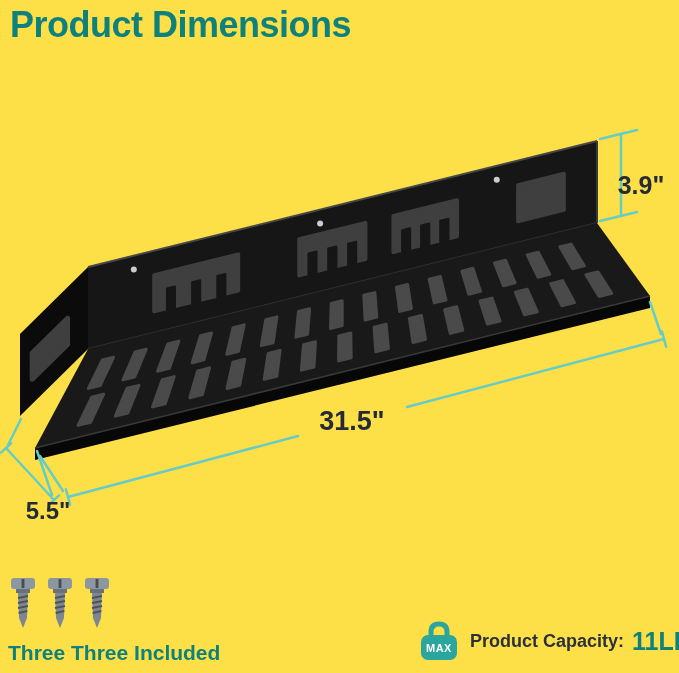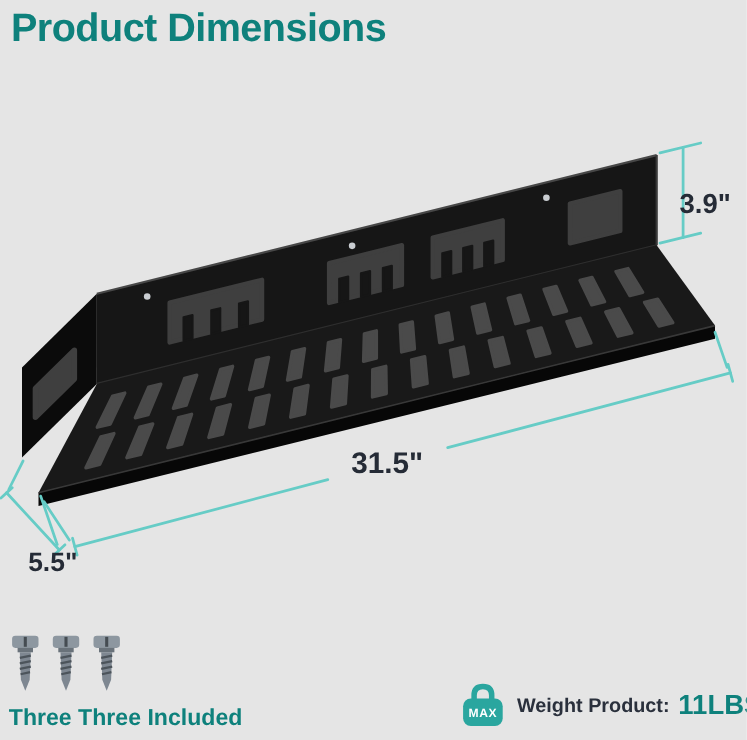--- a/index.html
+++ b/index.html
@@ -1,16 +1,16 @@
 <!DOCTYPE html>
 <html><head>
 <meta charset="utf-8">
 <style>
   html,body{margin:0;padding:0;background:#ffffff;}
-  .stage{position:relative;width:679px;height:673px;background:#e5e5e5;overflow:hidden;
+  .stage{position:relative;width:679px;height:673px;background:#fde047;overflow:hidden;
          font-family:"Liberation Sans",sans-serif;}
   .page-title{position:absolute;left:10px;top:4px;margin:0;font-size:36px;font-weight:800;
               letter-spacing:-0.5px;color:#0E817C;}
   #diagram{position:absolute;left:0;top:0;}
   svg text{font-family:"Liberation Sans",sans-serif;}
   .dim-label{fill:#252B36;font-weight:bold;}
   .footer-screws{position:absolute;left:8px;top:576px;display:flex;gap:7px;}
   .screws-label{position:absolute;left:8px;top:641px;font-size:21px;font-weight:bold;color:#0E817C;}
   .weight-row{position:absolute;left:416px;top:620px;display:flex;align-items:center;gap:8px;}
   .weight-label{font-size:18px;font-weight:600;color:#2A303C;white-space:nowrap;}
@@ -142,17 +142,17 @@
     </svg>
   </div>
   <div class="screws-label">Three Three Included</div>
 
   <div class="weight-row">
     <svg width="46" height="42" viewBox="0 0 46 42">
       <path d="M15,17 L15,12 Q15,4 23,4 Q31,4 31,12 L31,17" stroke="#2AA69F" stroke-width="5" fill="none"></path>
       <rect x="5" y="15" width="36" height="25" rx="7" fill="#2AA69F"></rect>
       <text x="23" y="32" text-anchor="middle" font-size="11" font-weight="bold" fill="#ffffff" letter-spacing="0.5">MAX</text>
     </svg>
-    <span class="weight-label">Weight Product:</span>
+    <span class="weight-label">Product Capacity:</span>
     <span class="weight-value">11LBS</span>
   </div>
 
 </div>
 
 </body></html>

